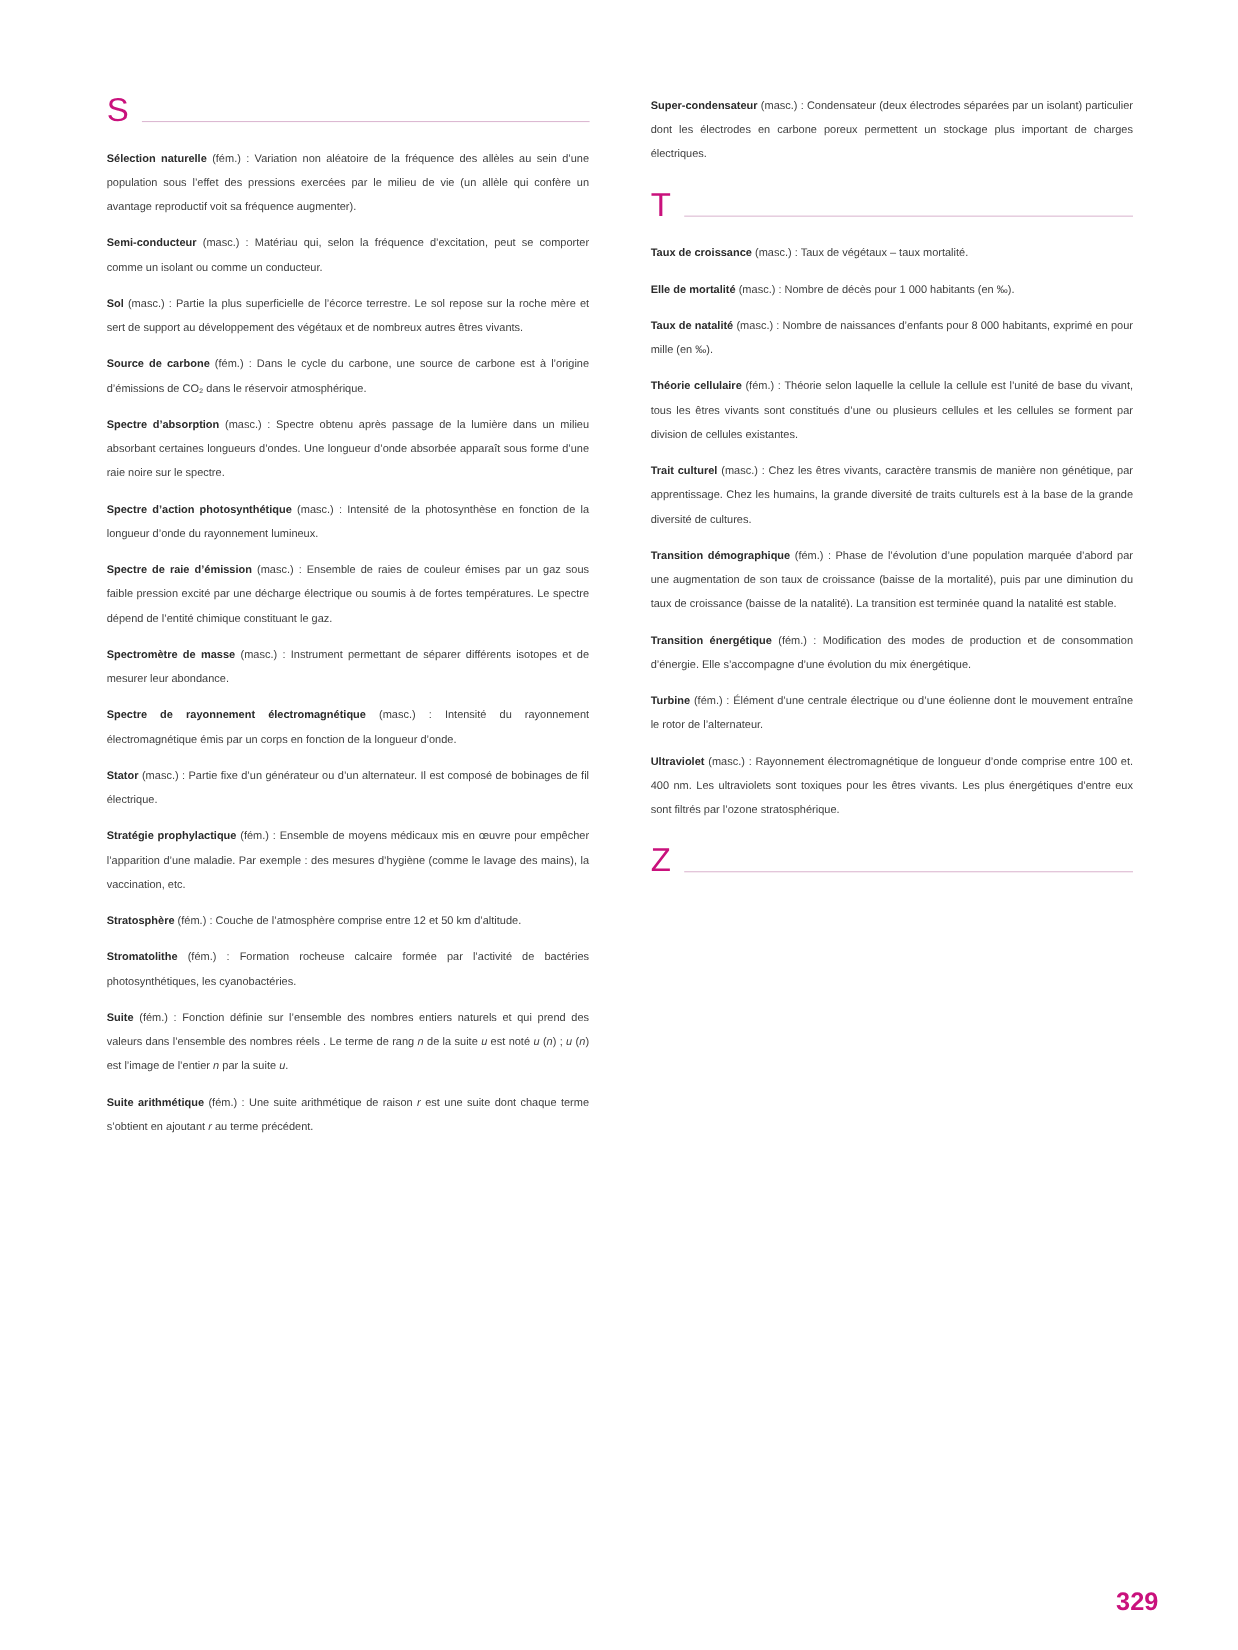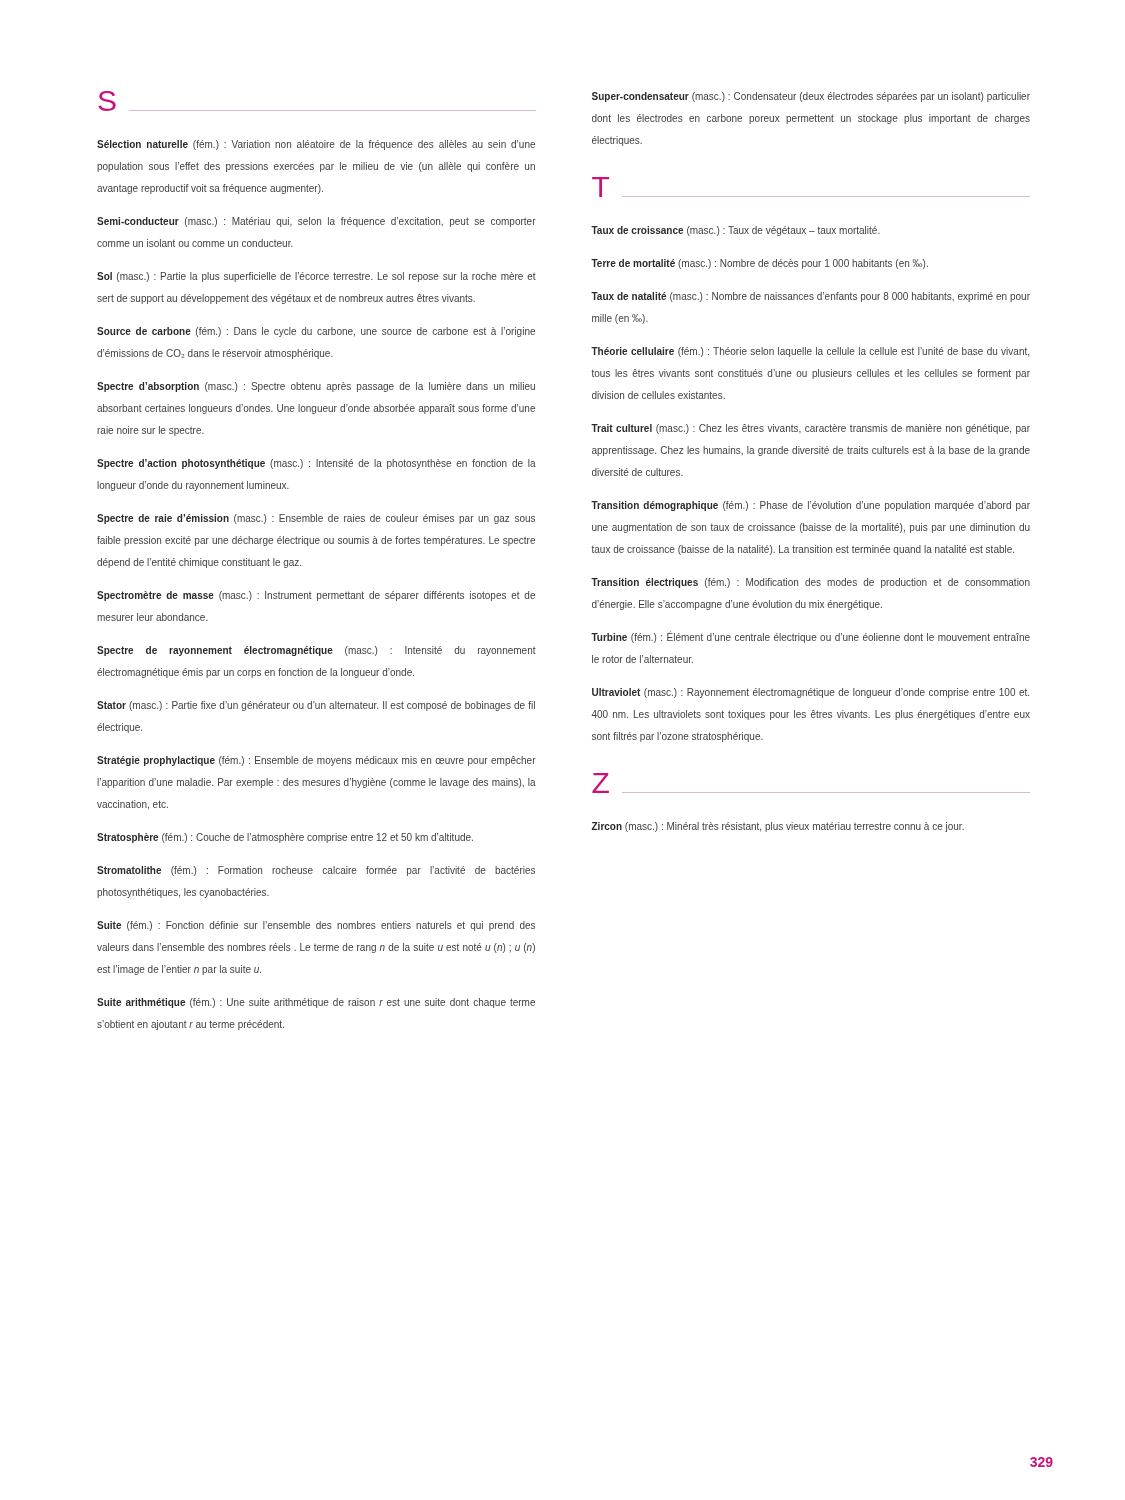--- a/index.html
+++ b/index.html
@@ -51,21 +51,21 @@
   .gender { font-weight: normal; }
   .definition { font-weight: normal; }
   .definition i { font-style: italic; }
 
   .page-number {
     position: absolute;
     right: 72px;
     bottom: 30px;
     color: var(--accent, #c9117c);
     font-weight: bold;
-    font-size: 14px;
+    font-size: 23px;
     margin-top: 28px;
   }
 </style>
 </head>
 <body>
 
 <div class="page">
   <div class="columns">
     <div class="column" id="col-0">
         <div class="letter-heading">
@@ -88,29 +88,28 @@
         <p class="entry"><span class="term">Suite</span> <span class="gender">(fém.) :</span> <span class="definition">Fonction définie sur l’ensemble des nombres entiers naturels et qui prend des valeurs dans l’ensemble des nombres réels . Le terme de rang <i>n</i> de la suite <i>u</i> est noté <i>u</i> (<i>n</i>) ; <i>u</i> (<i>n</i>) est l’image de l’entier <i>n</i> par la suite <i>u</i>.</span></p>
         <p class="entry"><span class="term">Suite arithmétique</span> <span class="gender">(fém.) :</span> <span class="definition">Une suite arithmétique de raison <i>r</i> est une suite dont chaque terme s’obtient en ajoutant <i>r</i> au terme précédent.</span></p>
       </div>
     <div class="column" id="col-1">
         <p class="entry"><span class="term">Super-condensateur</span> <span class="gender">(masc.) :</span> <span class="definition">Condensateur (deux électrodes séparées par un isolant) particulier dont les électrodes en carbone poreux permettent un stockage plus important de charges électriques.</span></p>
         <div class="letter-heading">
           <span class="letter">T</span>
           <span class="rule"></span>
         </div>
         <p class="entry"><span class="term">Taux de croissance</span> <span class="gender">(masc.) :</span> <span class="definition">Taux de végétaux – taux mortalité.</span></p>
-        <p class="entry"><span class="term">Terre de mortalité</span> <span class="gender">(masc.) :</span> <span class="definition">Nombre de décès pour 1 000 habitants (en ‰).</span></p>
+        <p class="entry"><span class="term">Elle de mortalité</span> <span class="gender">(masc.) :</span> <span class="definition">Nombre de décès pour 1 000 habitants (en ‰).</span></p>
         <p class="entry"><span class="term">Taux de natalité</span> <span class="gender">(masc.) :</span> <span class="definition">Nombre de naissances d’enfants pour 8 000 habitants, exprimé en pour mille (en ‰).</span></p>
         <p class="entry"><span class="term">Théorie cellulaire</span> <span class="gender">(fém.) :</span> <span class="definition">Théorie selon laquelle la cellule la cellule est l’unité de base du vivant, tous les êtres vivants sont constitués d’une ou plusieurs cellules et les cellules se forment par division de cellules existantes.</span></p>
         <p class="entry"><span class="term">Trait culturel</span> <span class="gender">(masc.) :</span> <span class="definition">Chez les êtres vivants, caractère transmis de manière non génétique, par apprentissage. Chez les humains, la grande diversité de traits culturels est à la base de la grande diversité de cultures.</span></p>
         <p class="entry"><span class="term">Transition démographique</span> <span class="gender">(fém.) :</span> <span class="definition">Phase de l’évolution d’une population marquée d’abord par une augmentation de son taux de croissance (baisse de la mortalité), puis par une diminution du taux de croissance (baisse de la natalité). La transition est terminée quand la natalité est stable.</span></p>
-        <p class="entry"><span class="term">Transition électriques</span> <span class="gender">(fém.) :</span> <span class="definition">Modification des modes de production et de consommation d’énergie. Elle s’accompagne d’une évolution du mix énergétique.</span></p>
+        <p class="entry"><span class="term">Transition énergétique</span> <span class="gender">(fém.) :</span> <span class="definition">Modification des modes de production et de consommation d’énergie. Elle s’accompagne d’une évolution du mix énergétique.</span></p>
         <p class="entry"><span class="term">Turbine</span> <span class="gender">(fém.) :</span> <span class="definition">Élément d’une centrale électrique ou d’une éolienne dont le mouvement entraîne le rotor de l’alternateur.</span></p>
         <p class="entry"><span class="term">Ultraviolet</span> <span class="gender">(masc.) :</span> <span class="definition">Rayonnement électromagnétique de longueur d’onde comprise entre 100 et. 400 nm. Les ultraviolets sont toxiques pour les êtres vivants. Les plus énergétiques d’entre eux sont filtrés par l’ozone stratosphérique.</span></p>
         <div class="letter-heading">
           <span class="letter">Z</span>
           <span class="rule"></span>
         </div>
-        <p class="entry"><span class="term">Zircon</span> <span class="gender">(masc.) :</span> <span class="definition">Minéral très résistant, plus vieux matériau terrestre connu à ce jour.</span></p>
       </div>
   </div>
   <div class="page-number">329</div>
 </div>
 
 </body></html>

